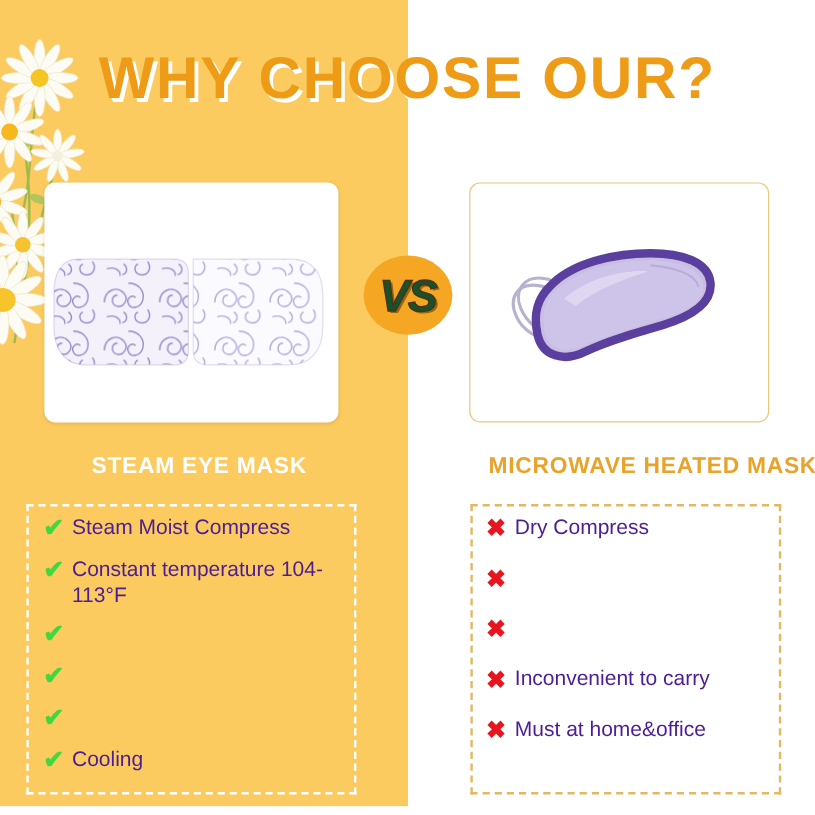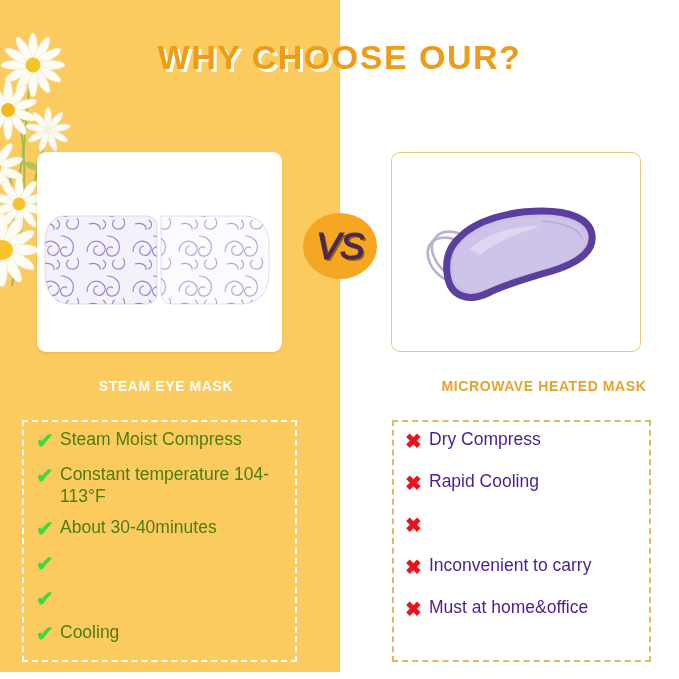--- a/index.html
+++ b/index.html
@@ -52,21 +52,21 @@
     pointer-events: none;
   }
 
   
   .title {
     position: absolute;
     left: 0; top: 38px;
     width: 679px;
     text-align: center;
     font-family: "Liberation Sans", sans-serif;
-    font-size: 34px;
+    font-size: 49px;
     font-weight: bold;
     letter-spacing: 1.5px;
     color: #ee9b17;
     text-shadow: 3px 3px 0 #ffffff;
     white-space: nowrap;
   }
 
   
   .card {
     position: absolute;
@@ -94,34 +94,34 @@
     width: 74px; height: 66px;
     border-radius: 50%;
     background: #f5a623;
     display: flex;
     align-items: center;
     justify-content: center;
   }
   .vs-badge .vs-text {
     font-family: "Liberation Sans", sans-serif;
     font-size: 37px;
-    font-weight: normal;
+    font-weight: bold;
     font-style: italic;
-    color: #4c1d95;
+    color: #14532d;
     letter-spacing: -1px;
     -webkit-text-stroke: 1.2px #4a3410;
     text-shadow: 2px 2px 0 rgba(70,48,14,0.55);
     line-height: 1;
   }
 
   
   .heading {
     position: absolute;
     font-family: "Liberation Sans", sans-serif;
-    font-size: 14px;
+    font-size: 19px;
     font-weight: bold;
     letter-spacing: 0.6px;
     white-space: nowrap;
   }
   .heading-left {
     left: 0; top: 378px;
     width: 332px;
     text-align: center;
     color: #ffffff;
   }
@@ -182,21 +182,21 @@
   }
   .mark-check { color: #3fd93f; font-size: 21px; }
   .mark-cross { color: #e8151f; font-size: 20px; }
 
   .feature-text {
     font-family: "Liberation Sans", sans-serif;
     font-size: 17.5px;
     line-height: 22px;
     font-weight: normal;
   }
-  .list-left .feature-text { color: #4d7c0f; }
+  .list-left .feature-text { color: #4c1d95; }
   .list-right .feature-text { color: #4c1d95; }
 </style>
 </head>
 <body>
 
 <div id="stage">
 
   <div class="bg-left"></div>
   <div class="bg-right"></div>
   <div class="bg-bottom"></div>
@@ -390,42 +390,40 @@
     <li class="feature-item">
       <span class="mark mark-check">✔</span>
       <span class="feature-text">Steam Moist Compress</span>
     </li>
     <li class="feature-item">
       <span class="mark mark-check">✔</span>
       <span class="feature-text">Constant temperature 104-113°F</span>
     </li>
     <li class="feature-item">
       <span class="mark mark-check">✔</span>
-      <span class="feature-text">About 30-40minutes</span>
     </li>
     <li class="feature-item">
       <span class="mark mark-check">✔</span>
     </li>
     <li class="feature-item">
       <span class="mark mark-check">✔</span>
     </li>
     <li class="feature-item">
       <span class="mark mark-check">✔</span>
       <span class="feature-text">Cooling</span>
     </li>
   </ul>
 
   <ul class="feature-list list-right">
     <li class="feature-item">
       <span class="mark mark-cross">✖</span>
       <span class="feature-text">Dry Compress</span>
     </li>
     <li class="feature-item">
       <span class="mark mark-cross">✖</span>
-      <span class="feature-text">Rapid Cooling</span>
     </li>
     <li class="feature-item">
       <span class="mark mark-cross">✖</span>
     </li>
     <li class="feature-item">
       <span class="mark mark-cross">✖</span>
       <span class="feature-text">Inconvenient to carry</span>
     </li>
     <li class="feature-item">
       <span class="mark mark-cross">✖</span>

